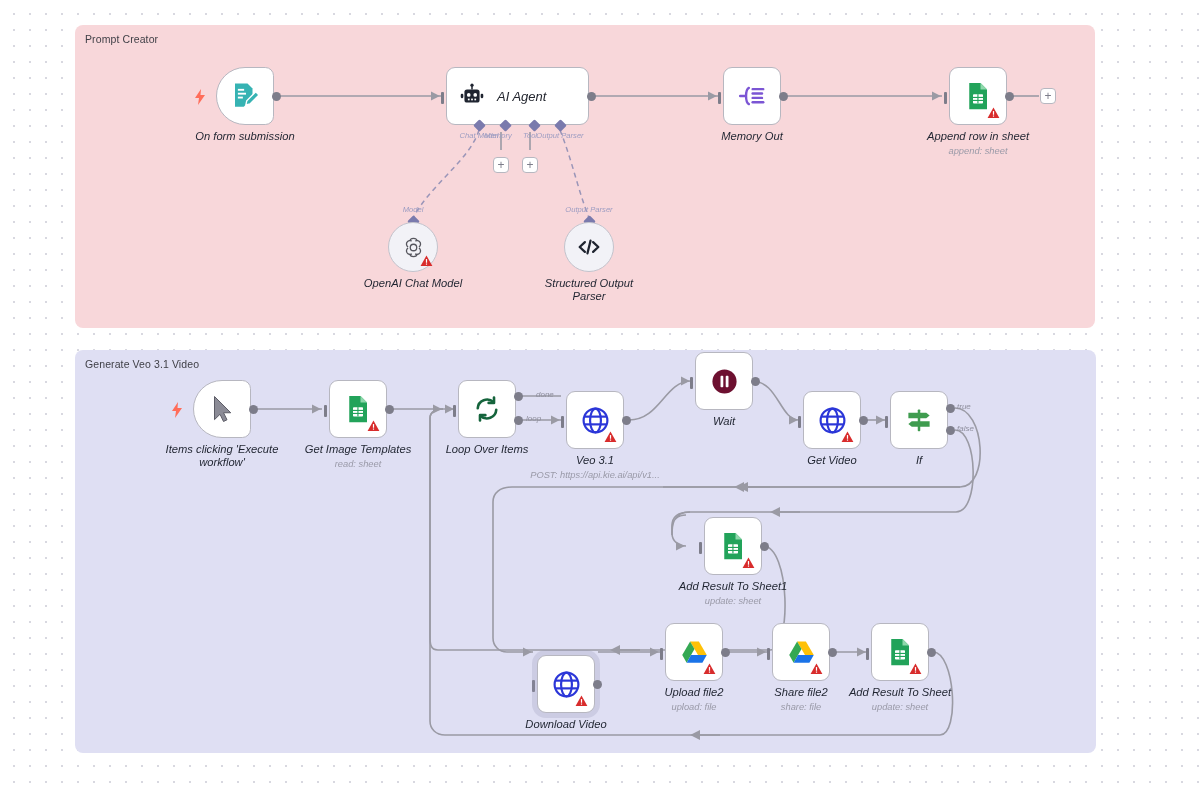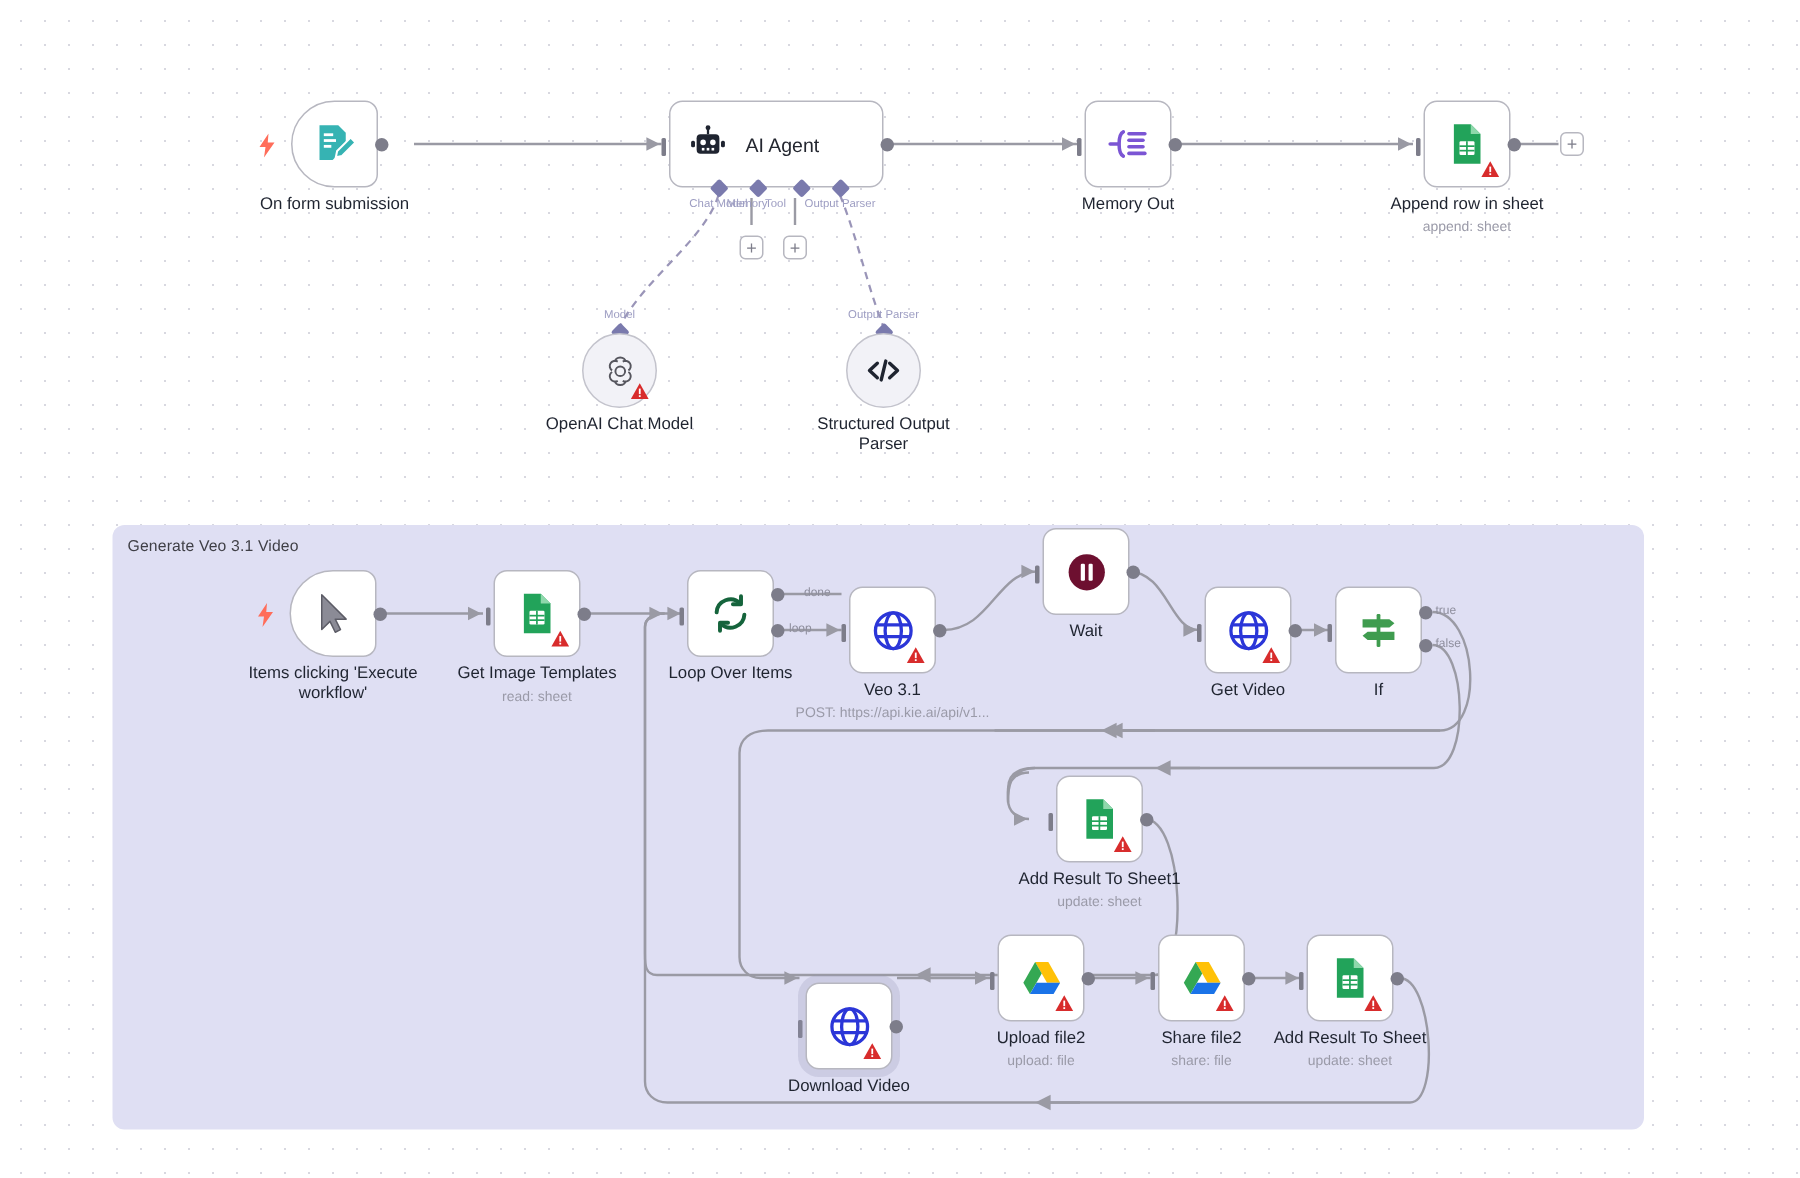--- a/index.html
+++ b/index.html
@@ -24,21 +24,21 @@
   #section-prompt-creator{left:75px;top:25px;width:1020px;height:303px;background:#f8d7da;}
   #section-generate-video{left:75px;top:350px;width:1021px;height:403px;background:#dfdff3;}
 
   
   svg.wires{position:absolute;left:0;top:0;width:1200px;height:785px;overflow:visible;pointer-events:none;}
   .wire{fill:none;stroke:#9a9aa4;stroke-width:1.6px;}
   .wire-dash{fill:none;stroke:#9a95b8;stroke-width:1.5px;stroke-dasharray:5 4;}
   .wire-arrowfill{fill:#9a9aa4;}
 
   
-  .node{position:absolute;}
+  .node{position:absolute;font-style:italic;}
   .node-box{
     position:relative;width:58px;height:58px;box-sizing:border-box;
     background:#fff;border:1.3px solid #b7b7c0;border-radius:9px;
     display:flex;align-items:center;justify-content:center;
   }
   .node-box.trigger{border-top-left-radius:30px;border-bottom-left-radius:30px;}
   .node-box.wide{width:143px;height:58px;justify-content:flex-start;padding-left:12px;gap:12px;}
   .node-box.selected{box-shadow:0 0 0 5px rgba(150,150,180,.26);}
   .node-circle{
     position:relative;width:50px;height:50px;box-sizing:border-box;
@@ -88,20 +88,23 @@
     background:#fff;border:1.2px solid #b7b7c0;border-radius:4px;
     display:flex;align-items:center;justify-content:center;
     font-size:12px;color:#7d7d8a;line-height:1;
   }
 </style>
 </head>
 <body>
 
 <div class="canvas">
 
+  <div class="section" id="section-prompt-creator">
+    <div class="section-title">Prompt Creator</div>
+  </div>
   <div class="section" id="section-generate-video">
     <div class="section-title">Generate Veo 3.1 Video</div>
   </div>
 
   <svg class="wires">
     <defs>
       <marker id="arrIn" viewBox="0 0 10 10" refX="9" refY="5" markerWidth="7" markerHeight="7" orient="auto-start-reverse">
         <path d="M0,1 L8,5 L0,9 z" class="wire-arrowfill"></path>
       </marker>
       <marker id="arrMid" viewBox="0 0 10 10" refX="5" refY="5" markerWidth="8" markerHeight="8" orient="auto">
@@ -151,21 +154,21 @@
     <path class="wire" d="M960,487 L512,487 C500,487 493,493 493,502 L493,638 C493,646 499,652 507,652 L533,652" marker-end="url(#arrIn)"></path>
 
     <path class="wire" d="M598,652 L660,652" marker-end="url(#arrIn)"></path>
     <path class="wire" d="M726,652 L767,652" marker-end="url(#arrIn)"></path>
     <path class="wire" d="M834,652 L867,652" marker-end="url(#arrIn)"></path>
 
     <path class="wire" d="M933,652 C955,652 960,735 940,735 L445,735 C436,735 430,729 430,721 L430,418 C430,412 436,409 443,409"></path>
     <path class="wire" d="M720,735 L694,735" marker-end="url(#arrMid)"></path>
   </svg>
 
-  <div class="node" style="left:194px;top:67px;">
+  <div class="node" style="left:216px;top:67px;">
     <svg class="bolt" style="left:-22px;top:22px;" viewBox="0 0 12 16">
       <path d="M7 0 L1 9 H5 L4 16 L11 6 H6.5 z" fill="#ff6d5a"></path>
     </svg>
     <div class="node-box trigger">
       <svg width="30" height="30" viewBox="0 0 24 24">
         <path d="M4 2 h10 l4 4 v7.5 l-7 7 H4 z" fill="#36b3b3"></path>
         <rect x="6.3" y="6.3" width="5" height="1.5" fill="#fff"></rect>
         <rect x="6.3" y="9.4" width="6.5" height="1.5" fill="#fff"></rect>
         <rect x="6.3" y="12.5" width="4" height="1.5" fill="#fff"></rect>
         <path d="M20.6 8.6 l2.6 2.6 -7.2 7.2 -3.3 .7 .7 -3.3 z" fill="#36b3b3" stroke="#fff" stroke-width="1.1"></path>
@@ -194,21 +197,21 @@
     </div>
     <div class="dot-out" style="left:141px;top:25px;"></div>
 
     <div class="diamond" style="left:29px;top:54px;"></div>
     <div class="diamond" style="left:55px;top:54px;"></div>
     <div class="diamond" style="left:84px;top:54px;"></div>
     <div class="diamond" style="left:110px;top:54px;"></div>
 
     <div class="sub-port-label" style="left:33px;top:64px;">Chat Model</div>
     <div class="sub-port-label" style="left:52px;top:64px;">Memory</div>
-    <div class="sub-port-label" style="left:71px;top:64px;">Tool</div>
+    <div class="sub-port-label" style="left:84px;top:64px;">Tool</div>
     <div class="sub-port-label" style="left:114px;top:64px;">Output Parser</div>
   </div>
 
   <div class="plus-btn" style="left:493px;top:157px;">+</div>
   <div class="plus-btn" style="left:522px;top:157px;">+</div>
 
   <div class="node" style="left:723px;top:67px;">
     <div class="dot-in" style="left:-5px;top:25px;"></div>
     <div class="node-box">
       <svg width="30" height="30" viewBox="0 0 24 24" fill="none" stroke="#7b55d4" stroke-width="1.9" stroke-linecap="round">

